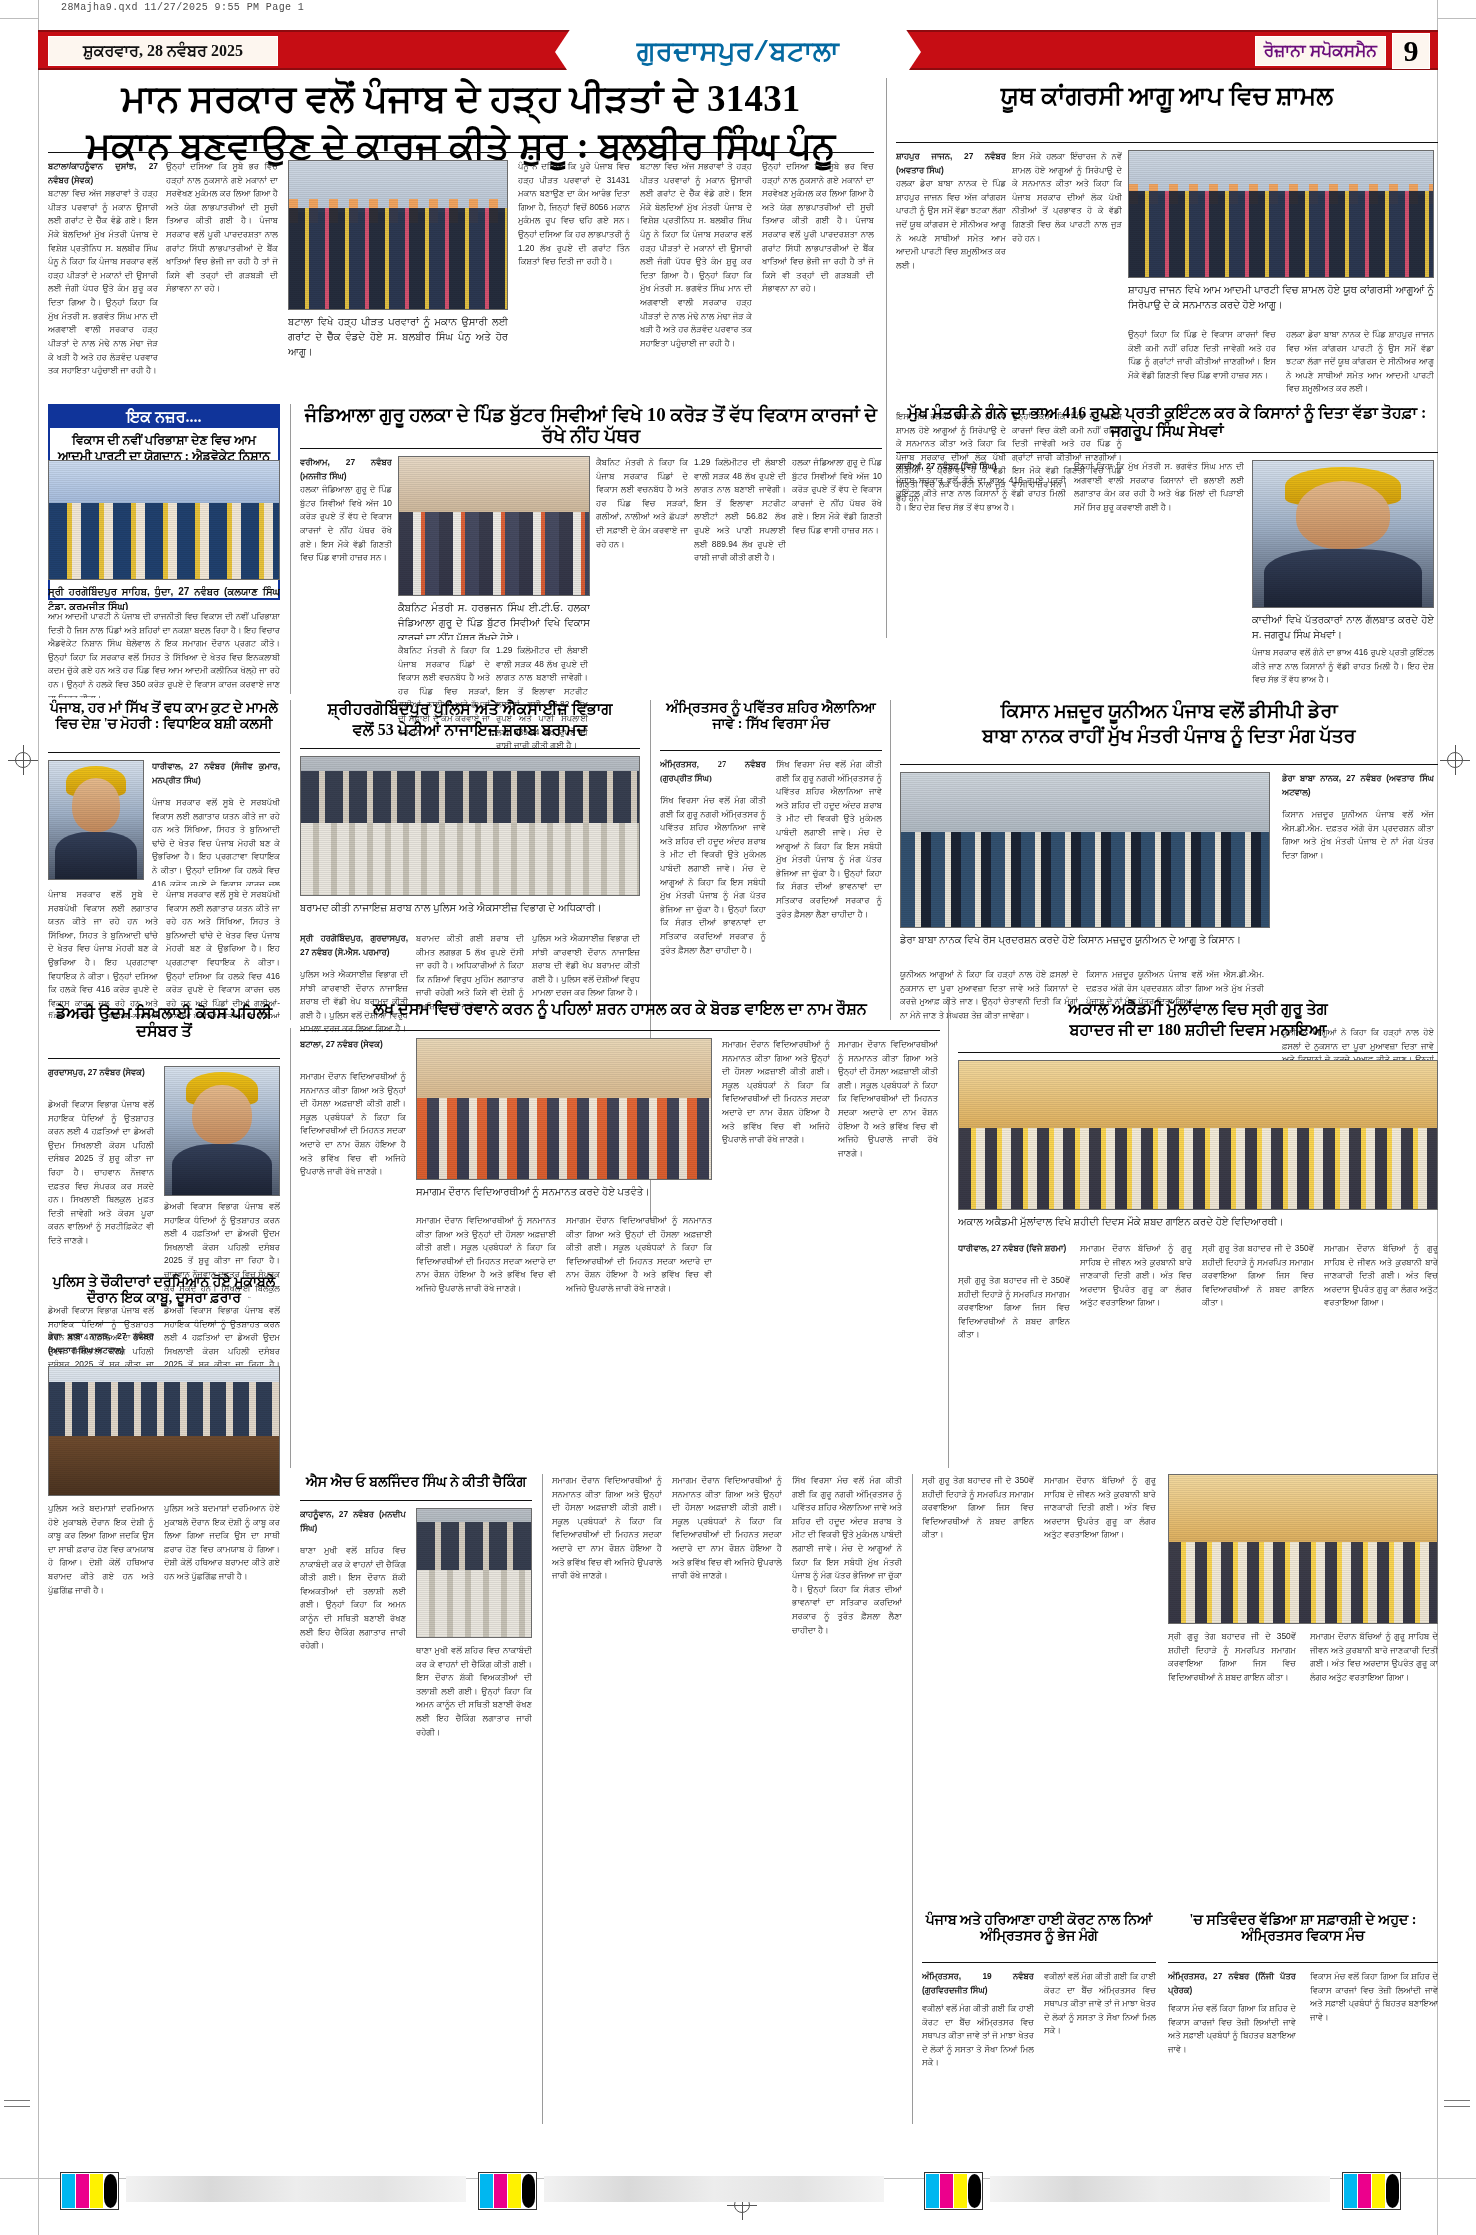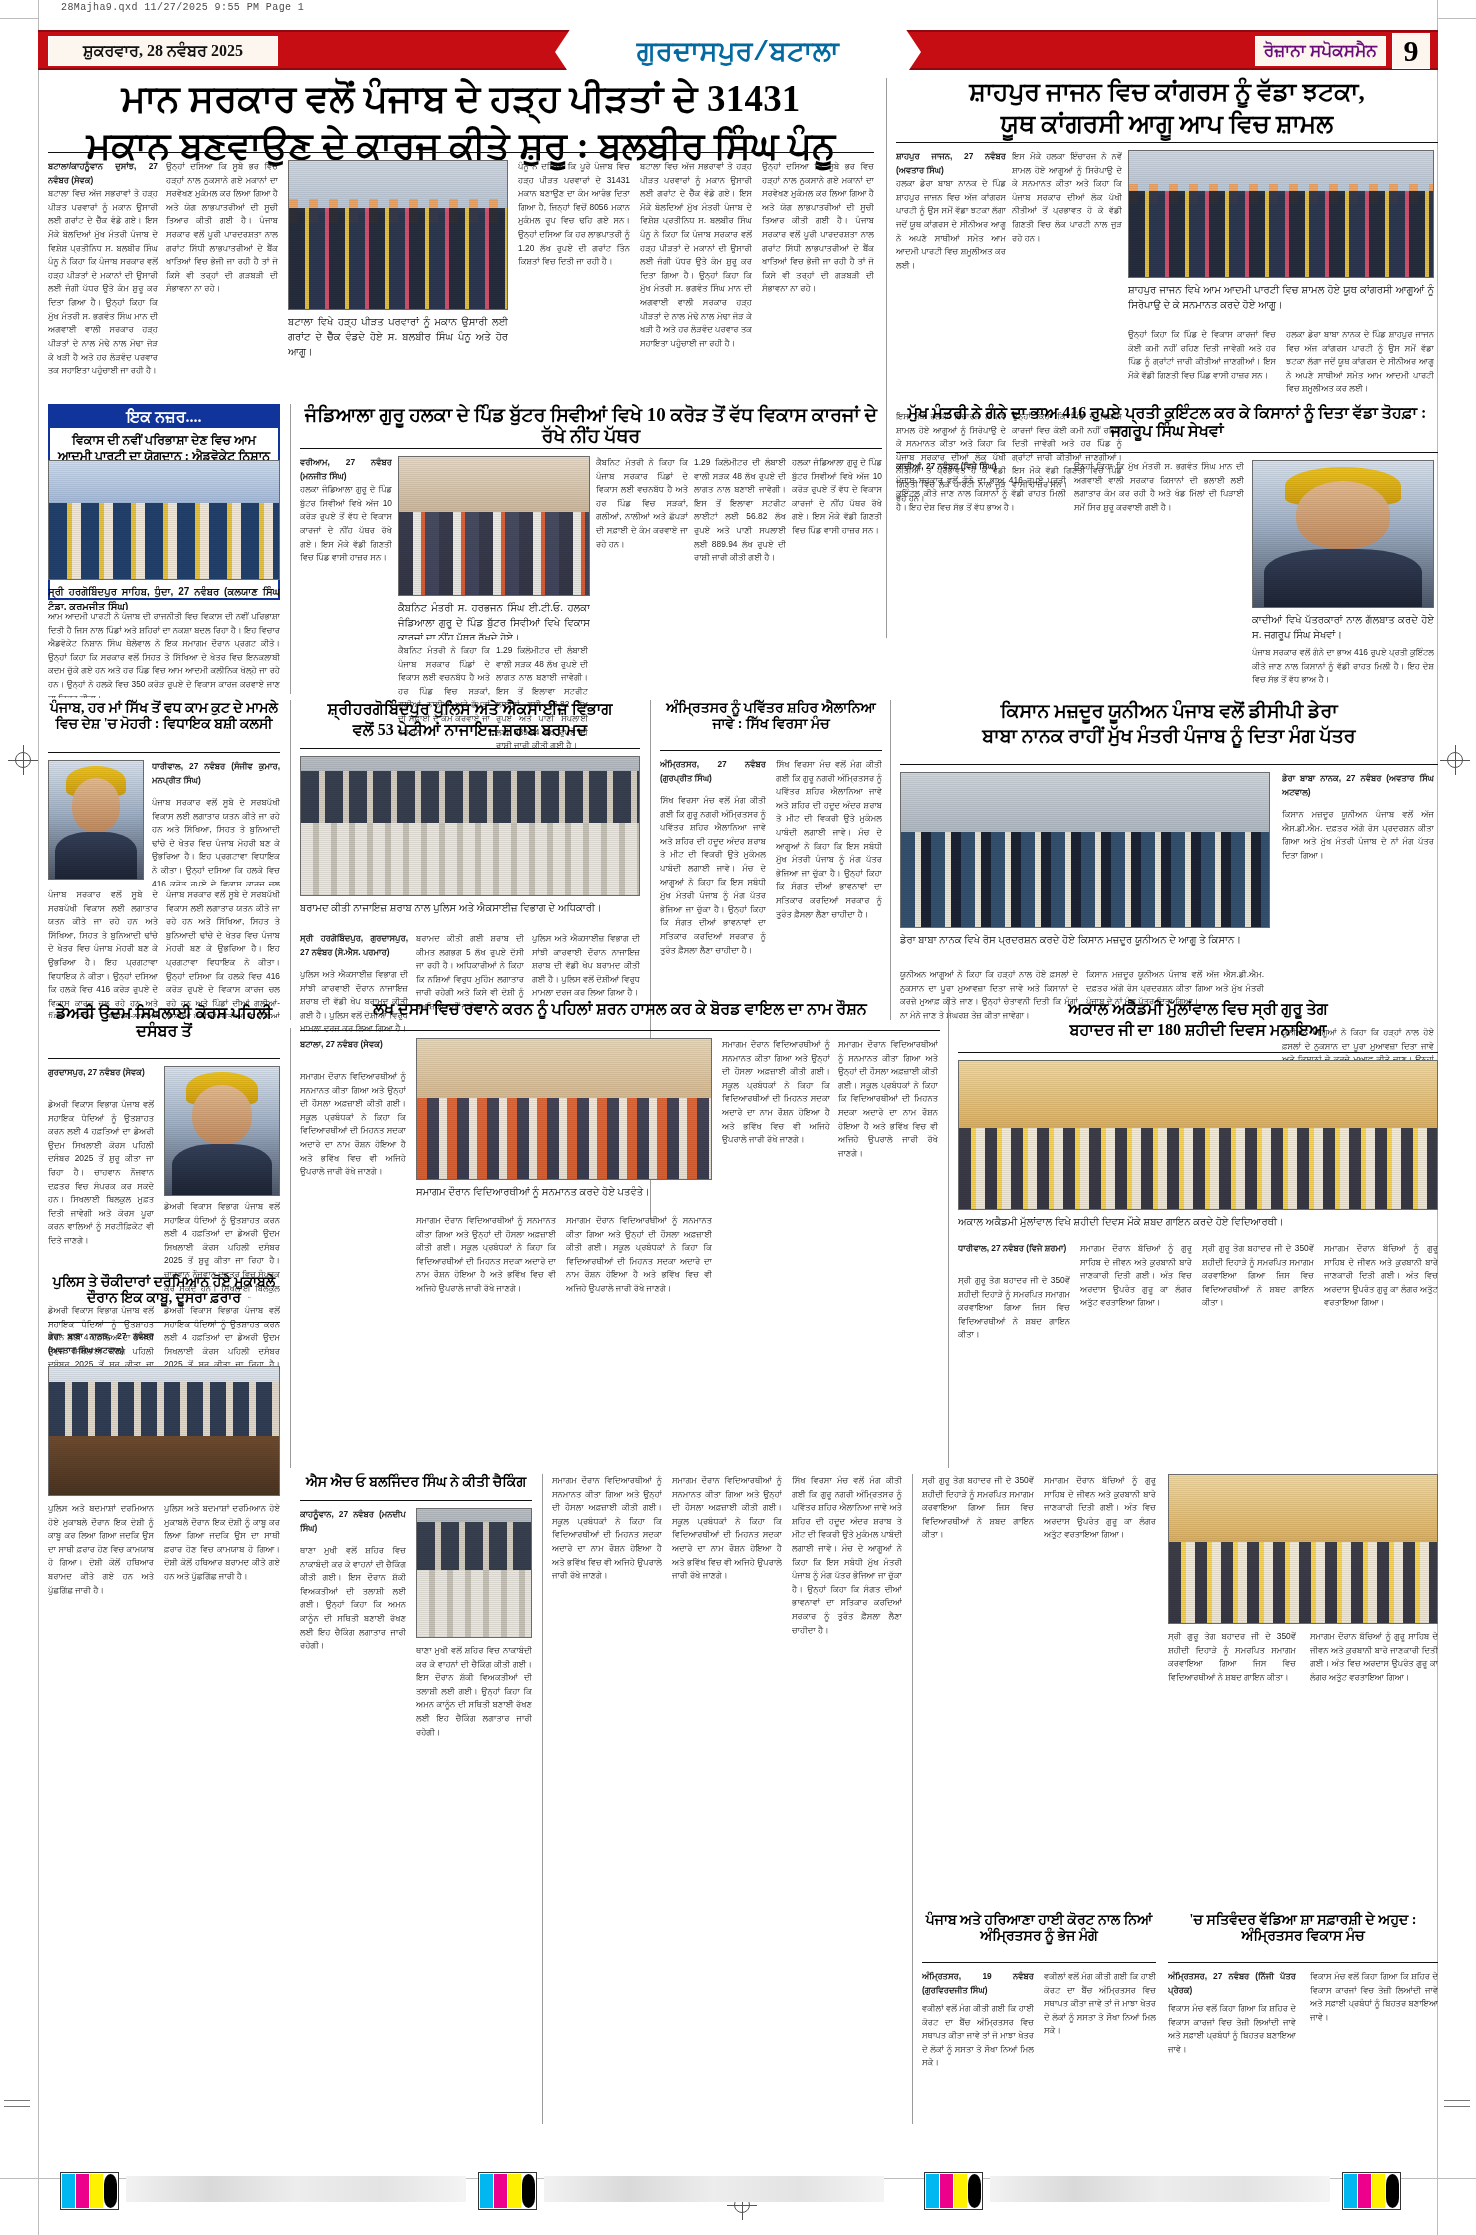--- a/index.html
+++ b/index.html
@@ -373,21 +373,20 @@
 </div>
 <div class="col" style="left:640px; top:160px; width:112px; height:240px;">
   <div class="body-txt">ਬਟਾਲਾ ਵਿਚ ਅੱਜ ਸਭਰਾਵਾਂ ਤੇ ਹੜ੍ਹ ਪੀੜਤ ਪਰਵਾਰਾਂ ਨੂੰ ਮਕਾਨ ਉਸਾਰੀ ਲਈ ਗਰਾਂਟ ਦੇ ਚੈੱਕ ਵੰਡੇ ਗਏ। ਇਸ ਮੌਕੇ ਬੋਲਦਿਆਂ ਮੁੱਖ ਮੰਤਰੀ ਪੰਜਾਬ ਦੇ ਵਿਸ਼ੇਸ਼ ਪ੍ਰਤੀਨਿਧ ਸ. ਬਲਬੀਰ ਸਿੰਘ ਪੰਨੂ ਨੇ ਕਿਹਾ ਕਿ ਪੰਜਾਬ ਸਰਕਾਰ ਵਲੋਂ ਹੜ੍ਹ ਪੀੜਤਾਂ ਦੇ ਮਕਾਨਾਂ ਦੀ ਉਸਾਰੀ ਲਈ ਜੰਗੀ ਪੱਧਰ ਉਤੇ ਕੰਮ ਸ਼ੁਰੂ ਕਰ ਦਿਤਾ ਗਿਆ ਹੈ। ਉਨ੍ਹਾਂ ਕਿਹਾ ਕਿ ਮੁੱਖ ਮੰਤਰੀ ਸ. ਭਗਵੰਤ ਸਿੰਘ ਮਾਨ ਦੀ ਅਗਵਾਈ ਵਾਲੀ ਸਰਕਾਰ ਹੜ੍ਹ ਪੀੜਤਾਂ ਦੇ ਨਾਲ ਮੋਢੇ ਨਾਲ ਮੋਢਾ ਜੋੜ ਕੇ ਖੜੀ ਹੈ ਅਤੇ ਹਰ ਲੋੜਵੰਦ ਪਰਵਾਰ ਤਕ ਸਹਾਇਤਾ ਪਹੁੰਚਾਈ ਜਾ ਰਹੀ ਹੈ।</div>
 </div>
 <div class="col" style="left:762px; top:160px; width:112px; height:240px;">
   <div class="body-txt">ਉਨ੍ਹਾਂ ਦਸਿਆ ਕਿ ਸੂਬੇ ਭਰ ਵਿਚ ਹੜ੍ਹਾਂ ਨਾਲ ਨੁਕਸਾਨੇ ਗਏ ਮਕਾਨਾਂ ਦਾ ਸਰਵੇਖਣ ਮੁਕੰਮਲ ਕਰ ਲਿਆ ਗਿਆ ਹੈ ਅਤੇ ਯੋਗ ਲਾਭਪਾਤਰੀਆਂ ਦੀ ਸੂਚੀ ਤਿਆਰ ਕੀਤੀ ਗਈ ਹੈ। ਪੰਜਾਬ ਸਰਕਾਰ ਵਲੋਂ ਪੂਰੀ ਪਾਰਦਰਸ਼ਤਾ ਨਾਲ ਗਰਾਂਟ ਸਿੱਧੀ ਲਾਭਪਾਤਰੀਆਂ ਦੇ ਬੈਂਕ ਖਾਤਿਆਂ ਵਿਚ ਭੇਜੀ ਜਾ ਰਹੀ ਹੈ ਤਾਂ ਜੋ ਕਿਸੇ ਵੀ ਤਰ੍ਹਾਂ ਦੀ ਗੜਬੜੀ ਦੀ ਸੰਭਾਵਨਾ ਨਾ ਰਹੇ।</div>
 </div>
 
 <div class="vrule" style="left:886px; top:78px; height:560px;"></div>
 <div class="col" style="left:896px; top:78px; width:542px;">
-  <div class="hl hl-2">ਸ਼ਾਹਪੁਰ ਜਾਜਨ ਵਿਚ ਕਾਂਗਰਸ ਨੂੰ ਵੱਡਾ ਝਟਕਾ,</div>
   <div class="hl hl-2" style="margin-top:4px;">ਯੂਥ ਕਾਂਗਰਸੀ ਆਗੂ ਆਪ ਵਿਚ ਸ਼ਾਮਲ</div>
 </div>
 <div style="position:absolute;left:896px;top:142px;width:542px;border-top:1.5px solid #111;"></div>
 
 <div class="col" style="left:896px; top:150px; width:110px; height:250px;">
   <div class="body-txt" style="font-weight:bold;">ਸ਼ਾਹਪੁਰ ਜਾਜਨ, 27 ਨਵੰਬਰ (ਅਵਤਾਰ ਸਿੰਘ)</div>
   <div class="body-txt">ਹਲਕਾ ਡੇਰਾ ਬਾਬਾ ਨਾਨਕ ਦੇ ਪਿੰਡ ਸ਼ਾਹਪੁਰ ਜਾਜਨ ਵਿਚ ਅੱਜ ਕਾਂਗਰਸ ਪਾਰਟੀ ਨੂੰ ਉਸ ਸਮੇਂ ਵੱਡਾ ਝਟਕਾ ਲੱਗਾ ਜਦੋਂ ਯੂਥ ਕਾਂਗਰਸ ਦੇ ਸੀਨੀਅਰ ਆਗੂ ਨੇ ਅਪਣੇ ਸਾਥੀਆਂ ਸਮੇਤ ਆਮ ਆਦਮੀ ਪਾਰਟੀ ਵਿਚ ਸ਼ਮੂਲੀਅਤ ਕਰ ਲਈ।</div>
 </div>
 <div class="col" style="left:1012px; top:150px; width:110px; height:250px;">
   <div class="body-txt">ਇਸ ਮੌਕੇ ਹਲਕਾ ਇੰਚਾਰਜ ਨੇ ਨਵੇਂ ਸ਼ਾਮਲ ਹੋਏ ਆਗੂਆਂ ਨੂੰ ਸਿਰੋਪਾਉ ਦੇ ਕੇ ਸਨਮਾਨਤ ਕੀਤਾ ਅਤੇ ਕਿਹਾ ਕਿ ਪੰਜਾਬ ਸਰਕਾਰ ਦੀਆਂ ਲੋਕ ਪੱਖੀ ਨੀਤੀਆਂ ਤੋਂ ਪ੍ਰਭਾਵਤ ਹੋ ਕੇ ਵੱਡੀ ਗਿਣਤੀ ਵਿਚ ਲੋਕ ਪਾਰਟੀ ਨਾਲ ਜੁੜ ਰਹੇ ਹਨ।</div>
@@ -517,21 +516,21 @@
 <div class="body-txt" style="position:absolute;left:300px;top:968px;width:108px;height:250px;">ਪੁਲਿਸ ਅਤੇ ਐਕਸਾਈਜ਼ ਵਿਭਾਗ ਦੀ ਸਾਂਝੀ ਕਾਰਵਾਈ ਦੌਰਾਨ ਨਾਜਾਇਜ਼ ਸ਼ਰਾਬ ਦੀ ਵੱਡੀ ਖੇਪ ਬਰਾਮਦ ਕੀਤੀ ਗਈ ਹੈ। ਪੁਲਿਸ ਵਲੋਂ ਦੋਸ਼ੀਆਂ ਵਿਰੁਧ ਮਾਮਲਾ ਦਰਜ ਕਰ ਲਿਆ ਗਿਆ ਹੈ।</div>
 <div class="body-txt" style="position:absolute;left:416px;top:932px;width:108px;height:286px;">ਬਰਾਮਦ ਕੀਤੀ ਗਈ ਸ਼ਰਾਬ ਦੀ ਕੀਮਤ ਲਗਭਗ 5 ਲੱਖ ਰੁਪਏ ਦੱਸੀ ਜਾ ਰਹੀ ਹੈ। ਅਧਿਕਾਰੀਆਂ ਨੇ ਕਿਹਾ ਕਿ ਨਸ਼ਿਆਂ ਵਿਰੁਧ ਮੁਹਿੰਮ ਲਗਾਤਾਰ ਜਾਰੀ ਰਹੇਗੀ ਅਤੇ ਕਿਸੇ ਵੀ ਦੋਸ਼ੀ ਨੂੰ ਬਖ਼ਸ਼ਿਆ ਨਹੀਂ ਜਾਵੇਗਾ।</div>
 <div class="body-txt" style="position:absolute;left:532px;top:932px;width:108px;height:286px;">ਪੁਲਿਸ ਅਤੇ ਐਕਸਾਈਜ਼ ਵਿਭਾਗ ਦੀ ਸਾਂਝੀ ਕਾਰਵਾਈ ਦੌਰਾਨ ਨਾਜਾਇਜ਼ ਸ਼ਰਾਬ ਦੀ ਵੱਡੀ ਖੇਪ ਬਰਾਮਦ ਕੀਤੀ ਗਈ ਹੈ। ਪੁਲਿਸ ਵਲੋਂ ਦੋਸ਼ੀਆਂ ਵਿਰੁਧ ਮਾਮਲਾ ਦਰਜ ਕਰ ਲਿਆ ਗਿਆ ਹੈ।</div>
 
 <div class="vrule" style="left:650px; top:700px; height:520px;"></div>
 
 <div class="col" style="left:660px; top:700px; width:222px;">
   <div class="hl hl-5">ਅੰਮ੍ਰਿਤਸਰ ਨੂੰ ਪਵਿੱਤਰ ਸ਼ਹਿਰ ਐਲਾਨਿਆ ਜਾਵੇ : ਸਿੱਖ ਵਿਰਸਾ ਮੰਚ</div>
 </div>
 <div style="position:absolute;left:660px;top:750px;width:222px;border-top:1.5px solid #111;"></div>
-<div class="body-txt" style="position:absolute;left:660px;top:758px;width:106px;height:34px;font-weight:bold;">ਅੰਮ੍ਰਿਤਸਰ, 27 ਨਵੰਬਰ (ਗੁਰਪ੍ਰੀਤ ਸਿੰਘ)</div>
+<div class="body-txt" style="position:absolute;left:660px;top:758px;width:106px;height:34px;font-weight:bold;font-family:Liberation Serif, serif;">ਅੰਮ੍ਰਿਤਸਰ, 27 ਨਵੰਬਰ (ਗੁਰਪ੍ਰੀਤ ਸਿੰਘ)</div>
 <div class="body-txt" style="position:absolute;left:660px;top:794px;width:106px;height:424px;">ਸਿੱਖ ਵਿਰਸਾ ਮੰਚ ਵਲੋਂ ਮੰਗ ਕੀਤੀ ਗਈ ਕਿ ਗੁਰੂ ਨਗਰੀ ਅੰਮ੍ਰਿਤਸਰ ਨੂੰ ਪਵਿੱਤਰ ਸ਼ਹਿਰ ਐਲਾਨਿਆ ਜਾਵੇ ਅਤੇ ਸ਼ਹਿਰ ਦੀ ਹਦੂਦ ਅੰਦਰ ਸ਼ਰਾਬ ਤੇ ਮੀਟ ਦੀ ਵਿਕਰੀ ਉਤੇ ਮੁਕੰਮਲ ਪਾਬੰਦੀ ਲਗਾਈ ਜਾਵੇ। ਮੰਚ ਦੇ ਆਗੂਆਂ ਨੇ ਕਿਹਾ ਕਿ ਇਸ ਸਬੰਧੀ ਮੁੱਖ ਮੰਤਰੀ ਪੰਜਾਬ ਨੂੰ ਮੰਗ ਪੱਤਰ ਭੇਜਿਆ ਜਾ ਚੁੱਕਾ ਹੈ। ਉਨ੍ਹਾਂ ਕਿਹਾ ਕਿ ਸੰਗਤ ਦੀਆਂ ਭਾਵਨਾਵਾਂ ਦਾ ਸਤਿਕਾਰ ਕਰਦਿਆਂ ਸਰਕਾਰ ਨੂੰ ਤੁਰੰਤ ਫ਼ੈਸਲਾ ਲੈਣਾ ਚਾਹੀਦਾ ਹੈ।</div>
 <div class="body-txt" style="position:absolute;left:776px;top:758px;width:106px;height:460px;">ਸਿੱਖ ਵਿਰਸਾ ਮੰਚ ਵਲੋਂ ਮੰਗ ਕੀਤੀ ਗਈ ਕਿ ਗੁਰੂ ਨਗਰੀ ਅੰਮ੍ਰਿਤਸਰ ਨੂੰ ਪਵਿੱਤਰ ਸ਼ਹਿਰ ਐਲਾਨਿਆ ਜਾਵੇ ਅਤੇ ਸ਼ਹਿਰ ਦੀ ਹਦੂਦ ਅੰਦਰ ਸ਼ਰਾਬ ਤੇ ਮੀਟ ਦੀ ਵਿਕਰੀ ਉਤੇ ਮੁਕੰਮਲ ਪਾਬੰਦੀ ਲਗਾਈ ਜਾਵੇ। ਮੰਚ ਦੇ ਆਗੂਆਂ ਨੇ ਕਿਹਾ ਕਿ ਇਸ ਸਬੰਧੀ ਮੁੱਖ ਮੰਤਰੀ ਪੰਜਾਬ ਨੂੰ ਮੰਗ ਪੱਤਰ ਭੇਜਿਆ ਜਾ ਚੁੱਕਾ ਹੈ। ਉਨ੍ਹਾਂ ਕਿਹਾ ਕਿ ਸੰਗਤ ਦੀਆਂ ਭਾਵਨਾਵਾਂ ਦਾ ਸਤਿਕਾਰ ਕਰਦਿਆਂ ਸਰਕਾਰ ਨੂੰ ਤੁਰੰਤ ਫ਼ੈਸਲਾ ਲੈਣਾ ਚਾਹੀਦਾ ਹੈ।</div>
 
 <div class="vrule" style="left:890px; top:700px; height:320px;"></div>
 
 <div class="col" style="left:900px; top:700px; width:538px;">
   <div class="hl hl-3">ਕਿਸਾਨ ਮਜ਼ਦੂਰ ਯੂਨੀਅਨ ਪੰਜਾਬ ਵਲੋਂ ਡੀਸੀਪੀ ਡੇਰਾ</div>
   <div class="hl hl-3" style="margin-top:4px;">ਬਾਬਾ ਨਾਨਕ ਰਾਹੀਂ ਮੁੱਖ ਮੰਤਰੀ ਪੰਜਾਬ ਨੂੰ ਦਿਤਾ ਮੰਗ ਪੱਤਰ</div>
 </div>
 <div style="position:absolute;left:900px;top:764px;width:538px;border-top:1.5px solid #111;"></div>

